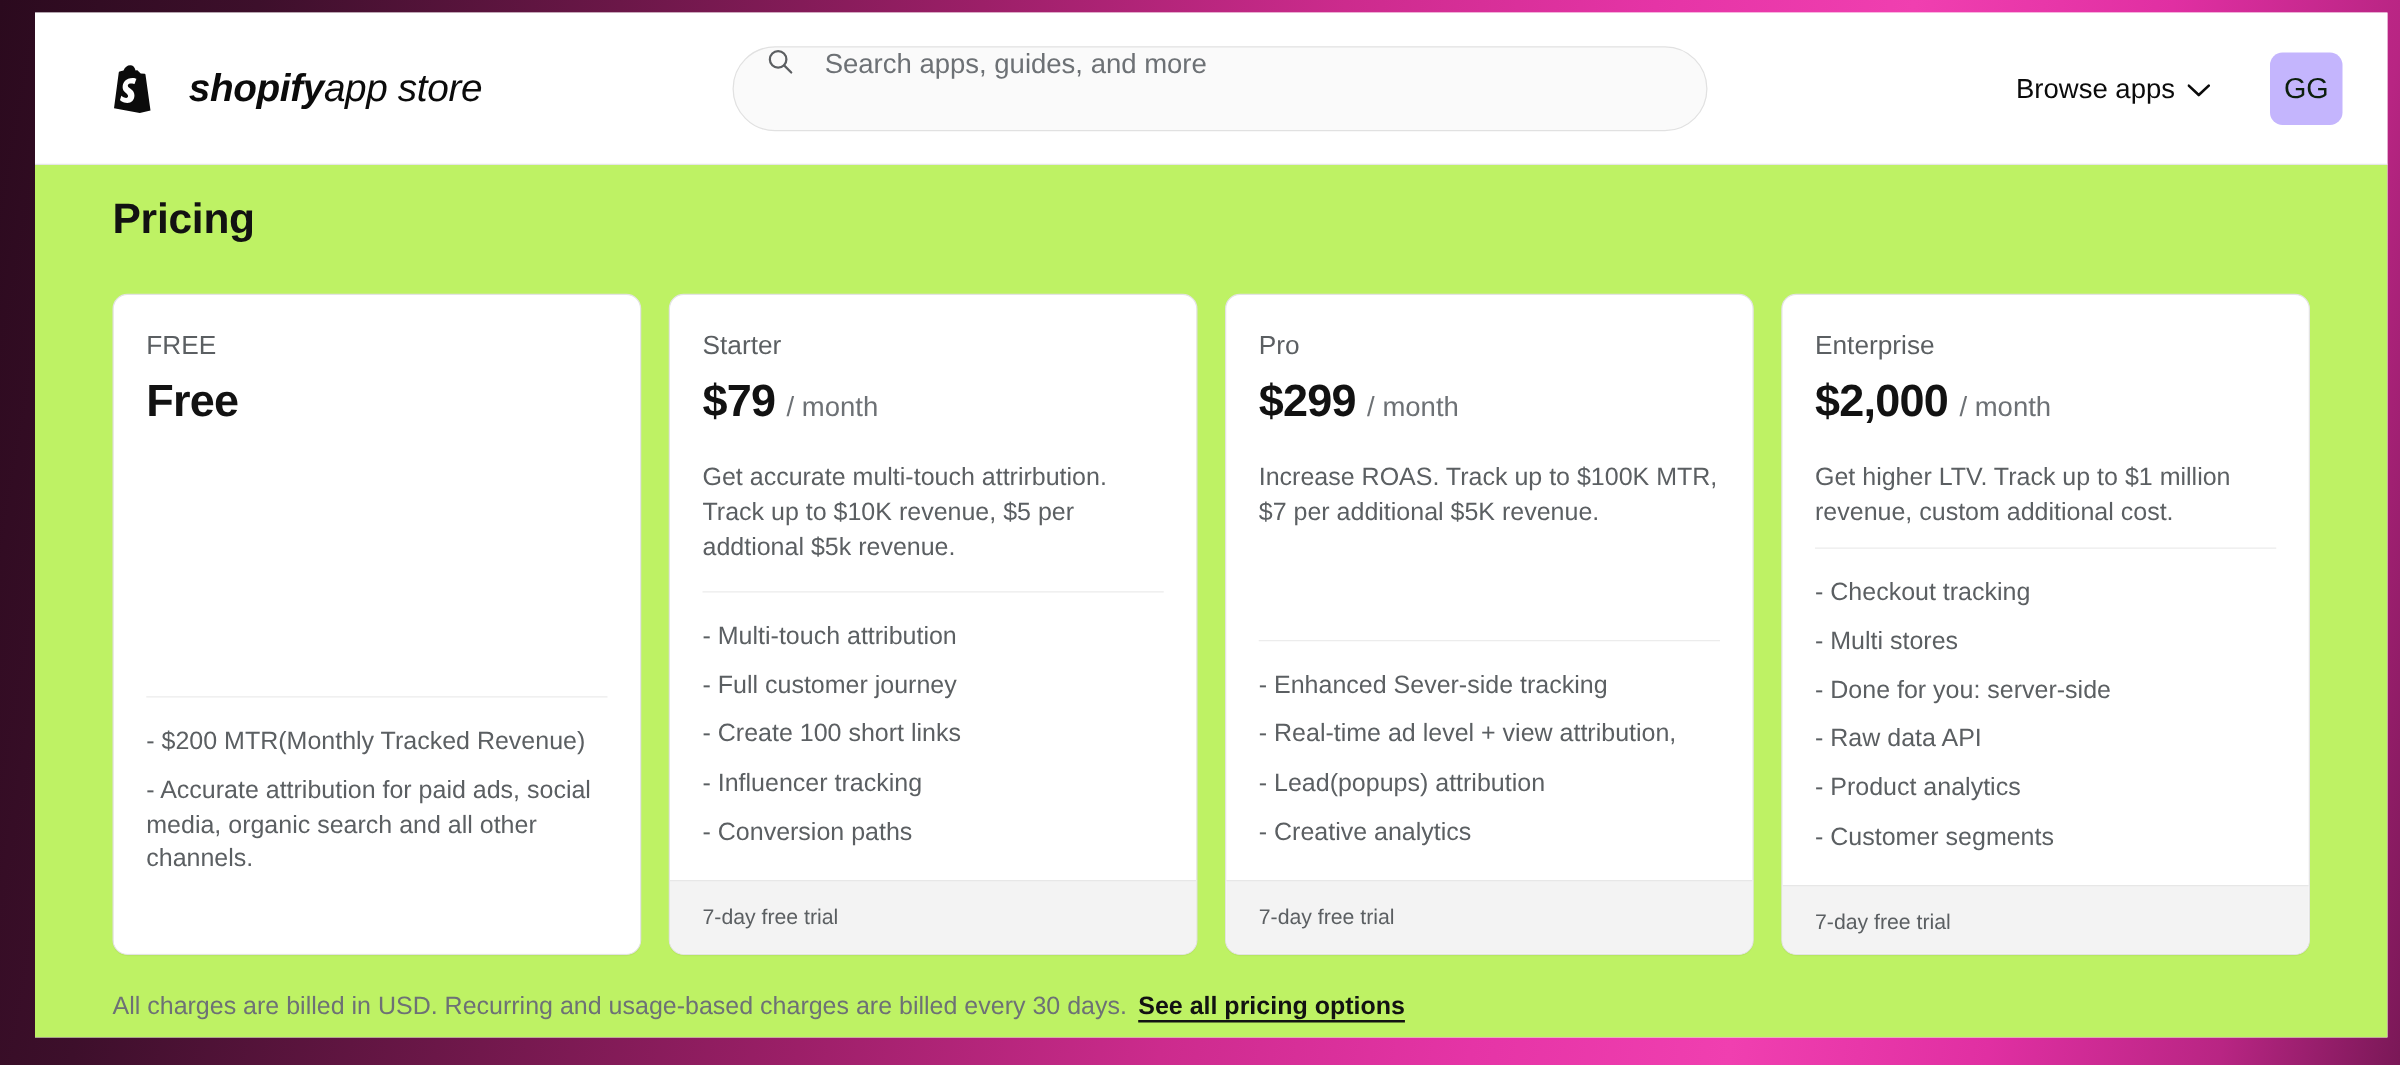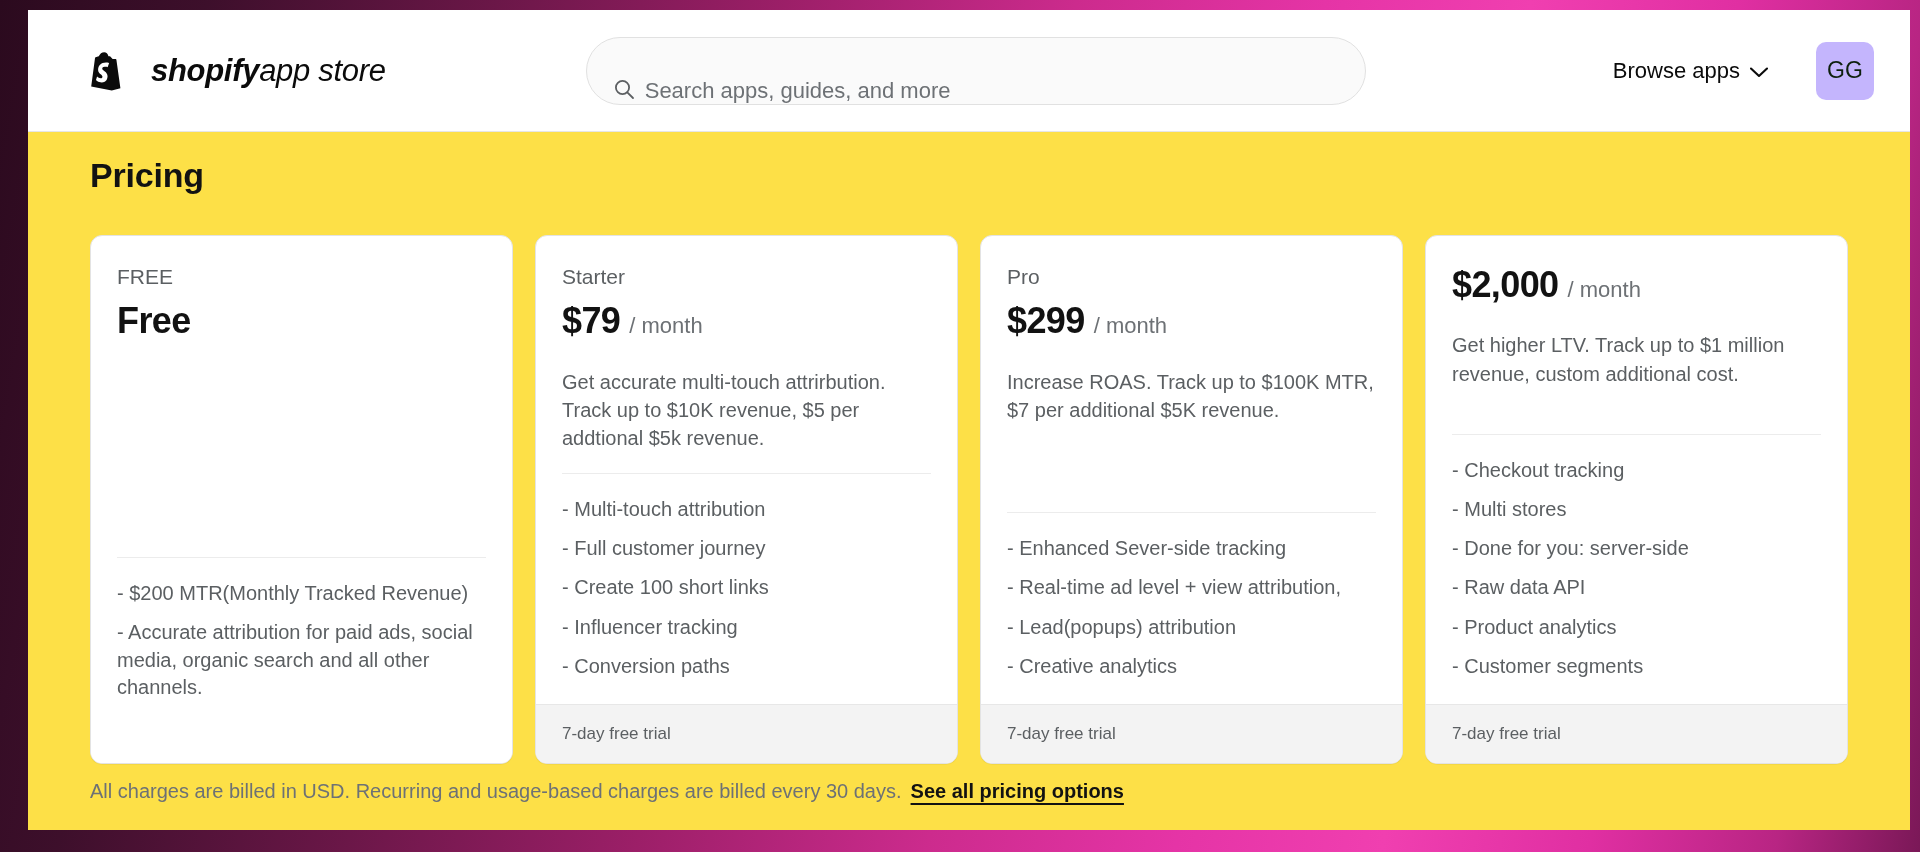--- a/index.html
+++ b/index.html
@@ -75,23 +75,23 @@
     margin-left: 200px;
   }
   .search-box {
     width: 780px;
     height: 68px;
     box-sizing: border-box;
     border: 1px solid #e1e1e1;
     border-radius: 34px;
     background: #fafafa;
     display: flex;
-    align-items: flex-end;
+    align-items: flex-start;
     padding: 0 26px;
-    gap: 10px;
+    gap: 25px;
   }
   .search-input {
     border: 0;
     outline: 0;
     background: transparent;
     font-family: "Liberation Sans", sans-serif;
     font-size: 22px;
     color: #5c5f62;
     width: 100%;
     padding: 0;
@@ -121,21 +121,21 @@
     display: flex;
     align-items: center;
     justify-content: center;
     margin-left: 48px;
     cursor: pointer;
     flex: 0 0 auto;
   }
 
   
   .main {
-    background: #fde047;
+    background: #bef264;
     height: calc(100% - 122px);
     box-sizing: border-box;
     padding: 24px 62px 0 62px;
   }
 
   .page-title {
     font-size: 34px;
     font-weight: 700;
     color: #121212;
     letter-spacing: -0.2px;
@@ -222,21 +222,21 @@
   .card-foot {
     background: #f3f3f3;
     border-top: 1px solid #e7e7e7;
     padding: 19px 26px;
     font-size: 17px;
     color: #5b5f62;
   }
   .card-foot.empty { background: #ffffff; border-top: 0; }
 
   .footnote {
-    margin-top: 16px;
+    margin-top: 30px;
     font-size: 20px;
     color: #6d7175;
     display: flex;
     align-items: baseline;
     gap: 9px;
     flex-wrap: wrap;
   }
   .footnote-link {
     color: #121212;
     font-weight: 700;
@@ -364,20 +364,21 @@
               <li>- Creative analytics</li>
             </ul>
           </div>
           <div class="card-foot">
             <span>7-day free trial</span>
           </div>
         </div>
 
         <div class="card">
           <div class="card-body">
+            <div class="plan-name">Enterprise</div>
             <div class="plan-price">
               <span>$2,000</span>
               <span class="plan-period">/ month</span>
             </div>
             <div class="desc-slot">
               <div class="plan-desc">Get higher LTV. Track up to $1 million revenue, custom additional cost.</div>
             </div>
             <div class="divider"></div>
             <ul class="features">
               <li>- Checkout tracking</li>

